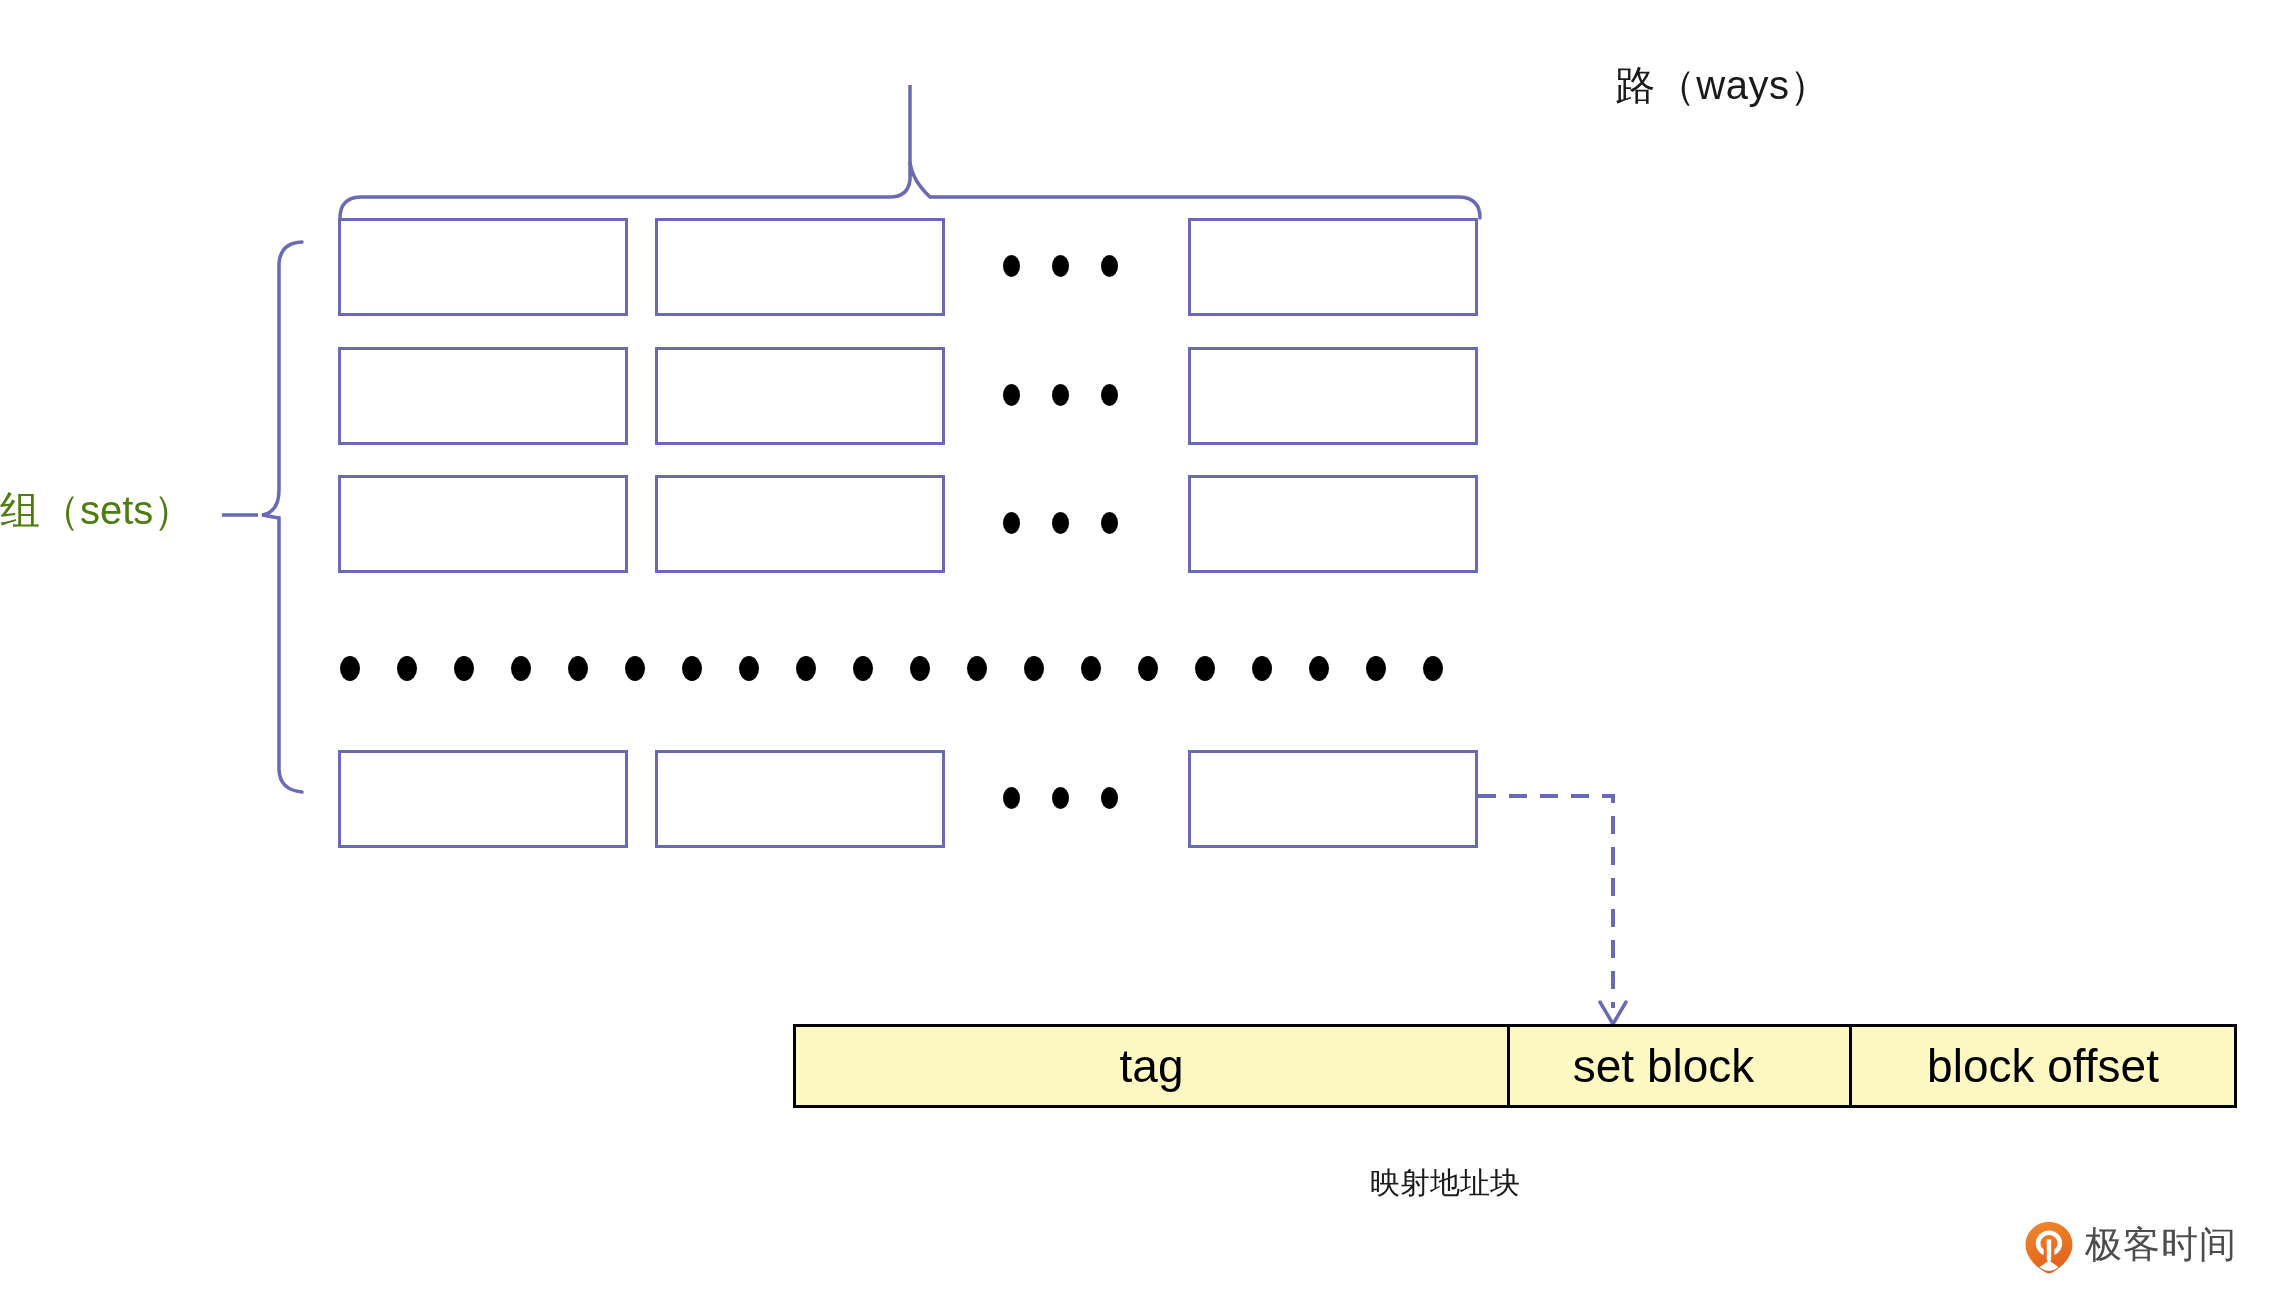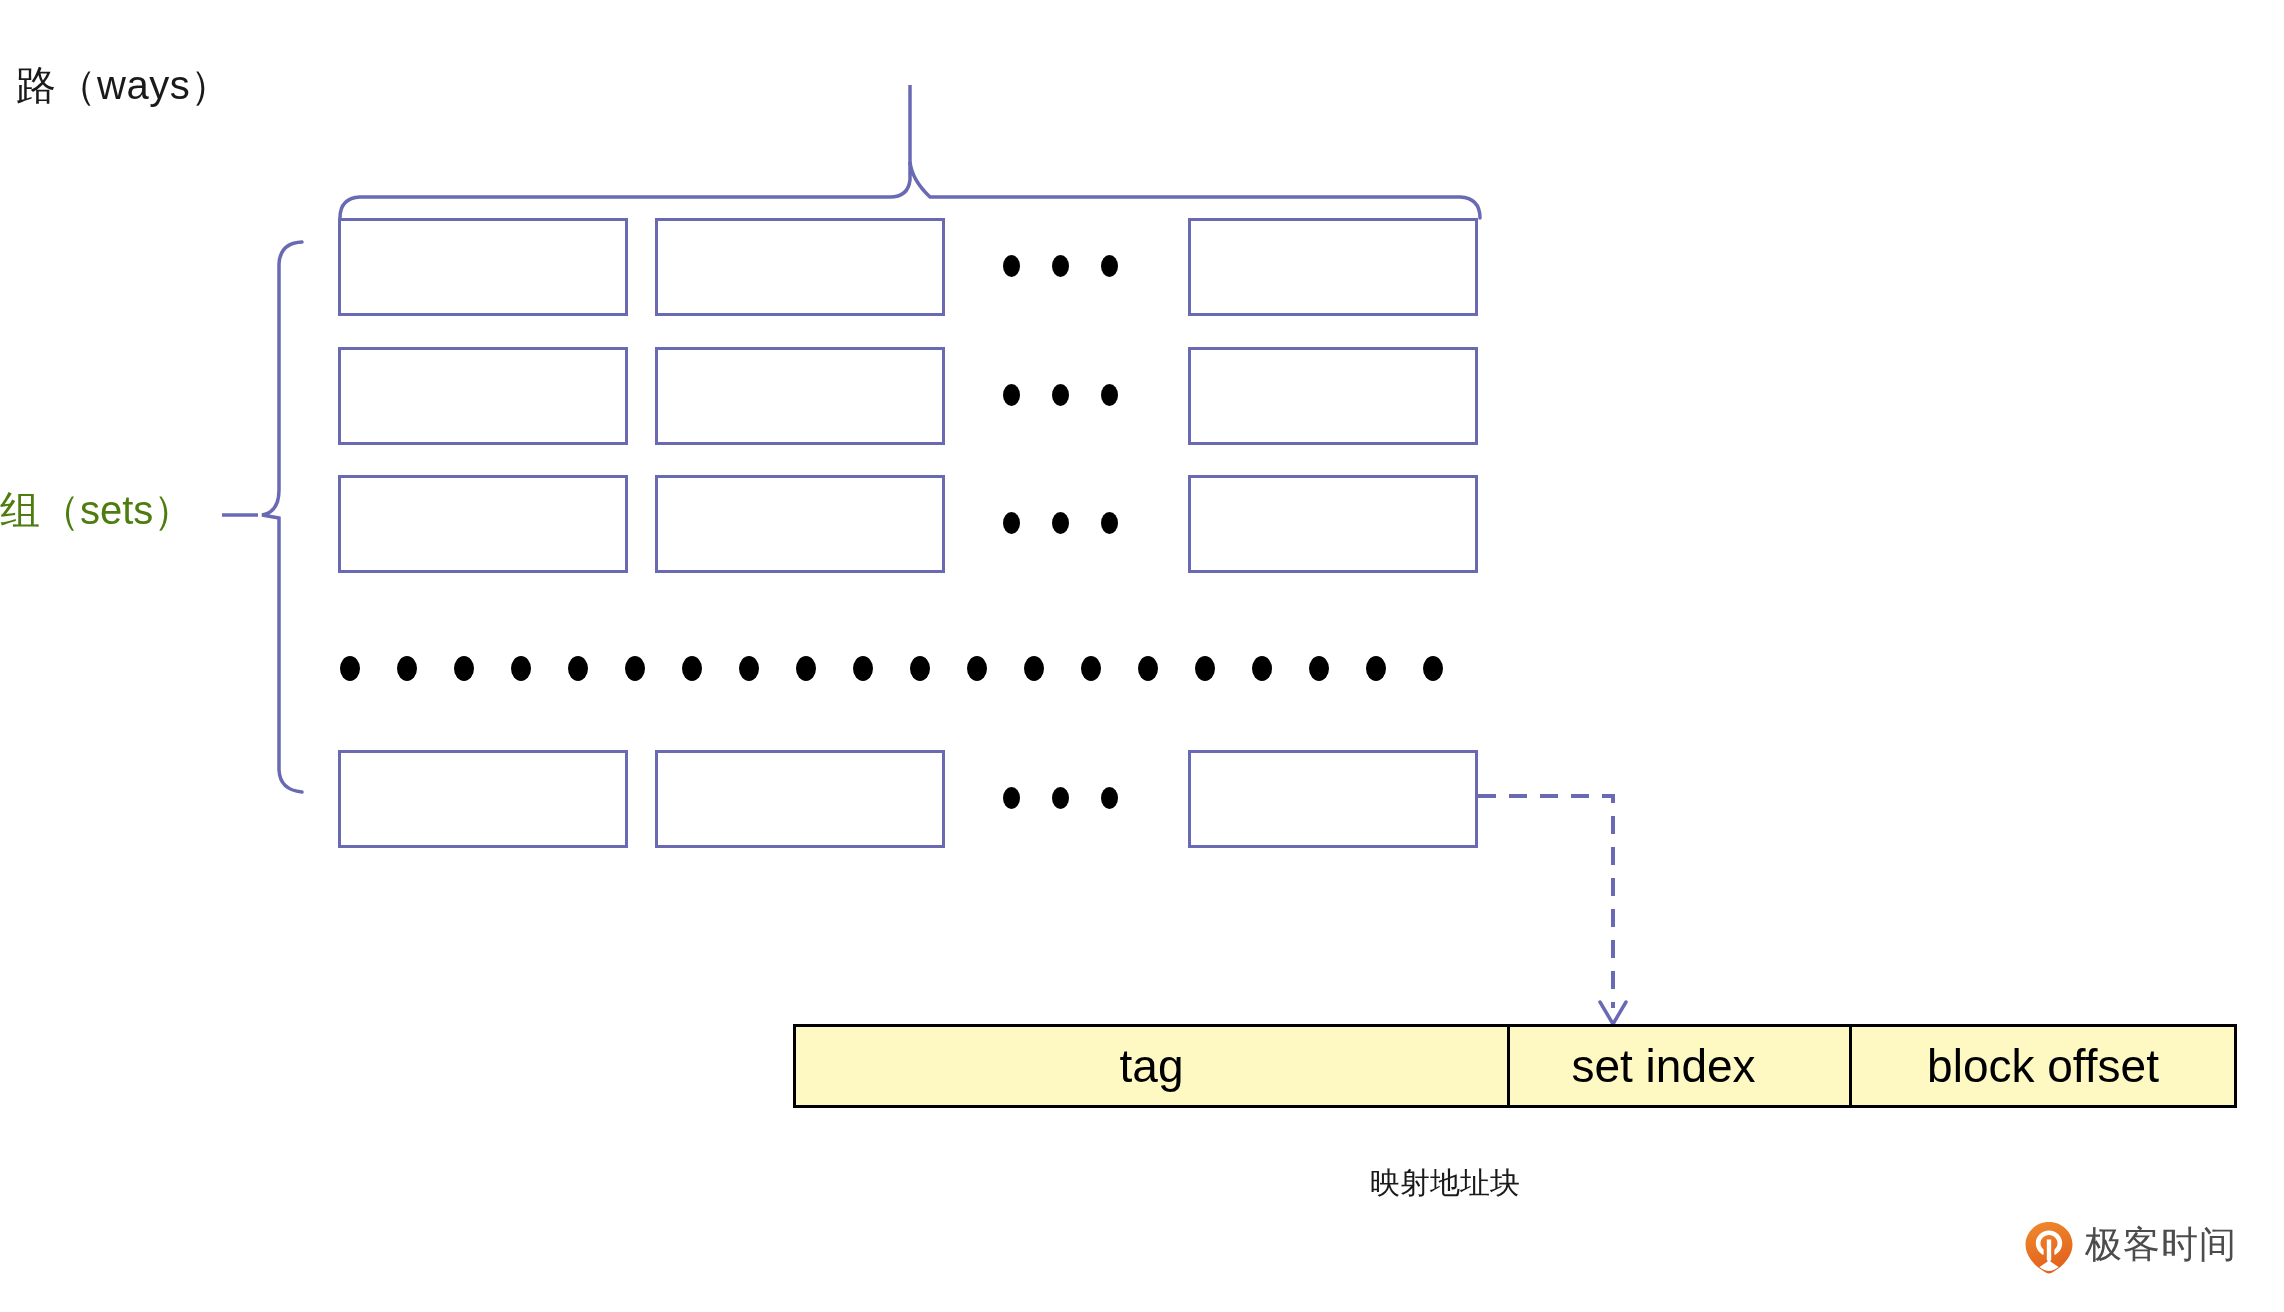--- a/index.html
+++ b/index.html
@@ -14,23 +14,23 @@
     position: relative;
     width: 2284px;
     height: 1312px;
     background: #ffffff;
     overflow: hidden;
   }
   .abs { position: absolute; }
 
   
   .label-ways {
-    left: 16px; top: 58px;
+    left: 10px; top: 58px;
     width: 1820px;
-    text-align: left;
+    text-align: right;
     font-size: 40px;
     color: #1a1a1a;
     letter-spacing: 0.5px;
     white-space: nowrap;
   }
   .label-sets {
     left: 0px; top: 483px;
     width: 236px;
     font-size: 40px;
     color: #4d7c0f;
@@ -195,21 +195,21 @@
   </div>
   <div class="abs cell" style="left:1188px; top:750px; width:290px; height:98px;"></div>
 
   <svg class="abs" style="left:1470px; top:780px;" width="200" height="250">
     <path d="M 8,16 L 143,16 L 143,228" fill="none" stroke="#6a6ab4" stroke-width="4" stroke-dasharray="18,13"></path>
     <path d="M 130,222 L 143,244 L 156,222" fill="none" stroke="#6a6ab4" stroke-width="3.5" stroke-linecap="round" stroke-linejoin="round"></path>
   </svg>
 
   <div class="abs addr-block">
     <div class="addr-seg seg-tag">tag</div>
-    <div class="addr-seg seg-index">set index</div>
+    <div class="addr-seg seg-index">set block</div>
     <div class="addr-seg seg-offset">block offset</div>
   </div>
 
   <div class="abs label-map-addr">映射地址块</div>
 
   <div class="abs logo">
     <span class="logo-mark">
       <svg width="54" height="54" viewBox="0 0 54 54">
         <defs>
           <linearGradient id="gt" x1="0" y1="0" x2="0.3" y2="1">

